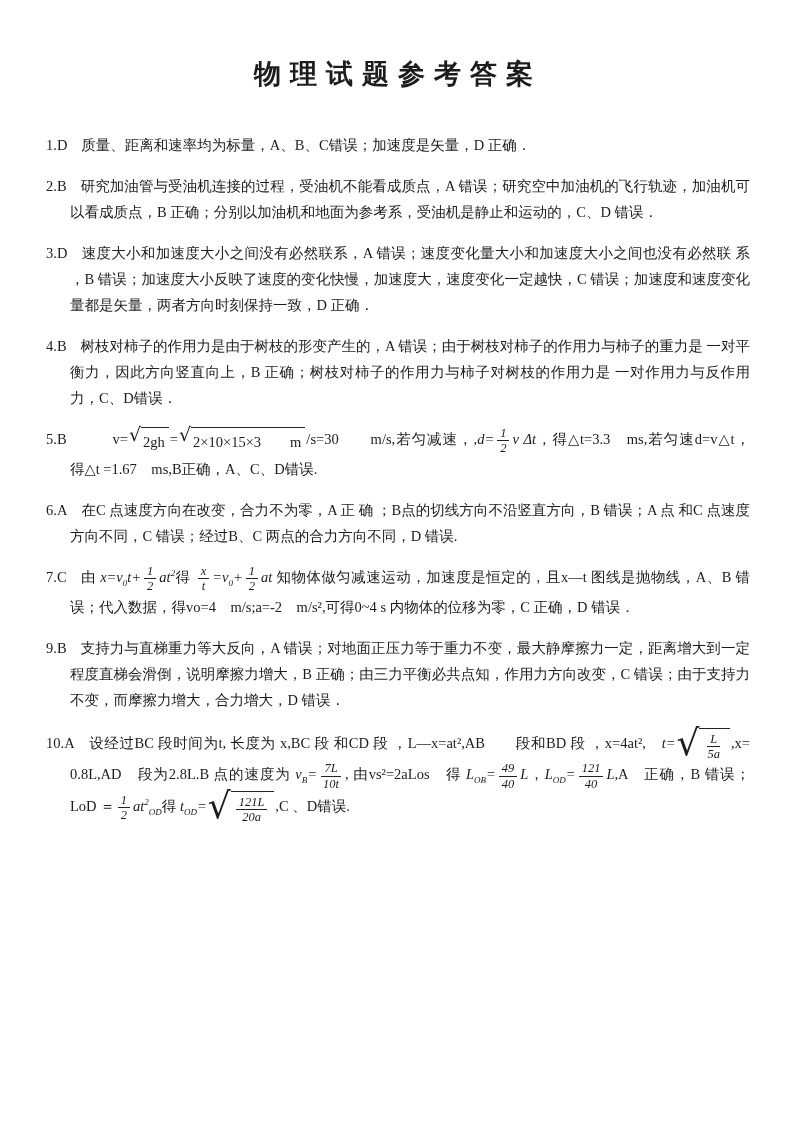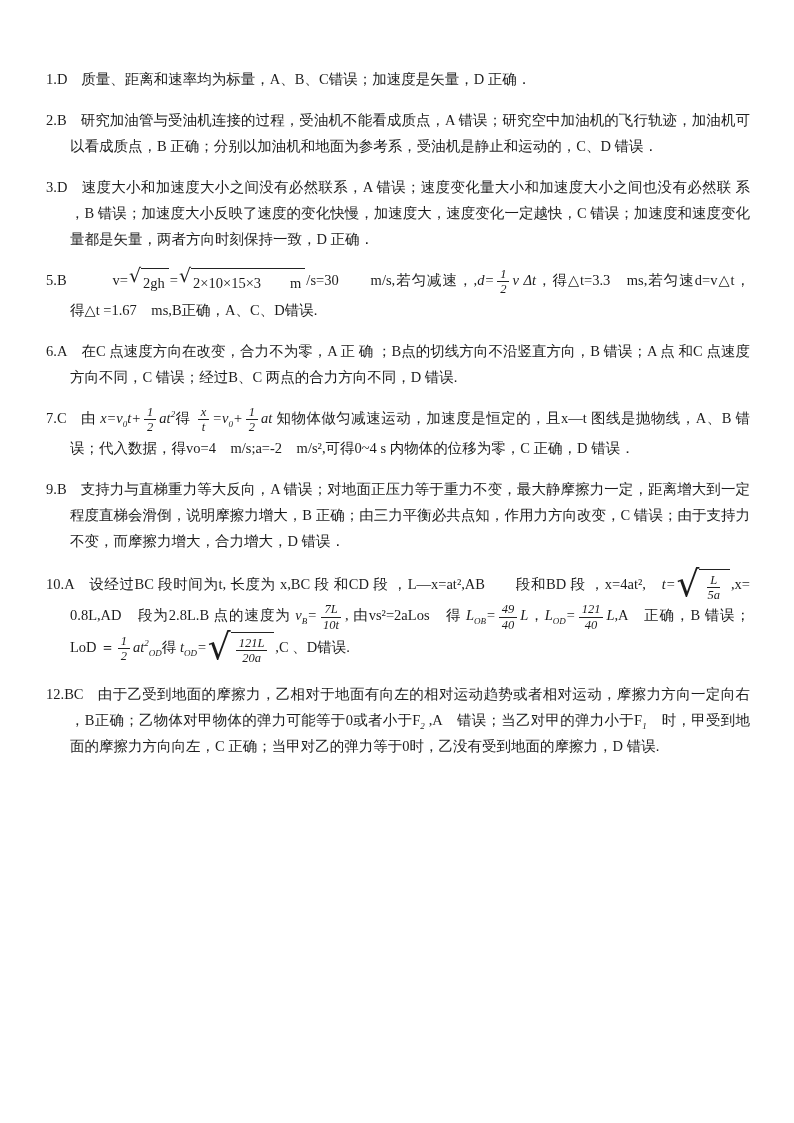--- a/index.html
+++ b/index.html
@@ -41,24 +41,26 @@
   .sqrt .rad{font-family:"DejaVu Sans",sans-serif;line-height:1;font-style:normal;}
   .sqrt.plain .rad{font-size:19px;margin-top:-2px;}
   .sqrt.tall .rad{font-size:36px;margin-top:-3px;}
   .sqrt .ovl{border-top:1px solid #222;padding:1px 4px 0 2px;}
   .sqrt.tall .ovl{padding-top:3px;}
 </style>
 </head>
 <body>
 
 <div class="page">
+  <h1 class="doc-title">物理试题参考答案</h1>
   <div class="answers">
       <p class="item"><span class="label">1.D</span><span class="seg">质量、距离和速率均为标量，A、B、C错误；加速度是矢量，D 正确．</span></p>
       <p class="item"><span class="label">2.B</span><span class="seg">研究加油管与受油机连接的过程，受油机不能看成质点，A 错误；研究空中加油机的飞行轨迹，加油机可以看成质点，B 正确；分别以加油机和地面为参考系，受油机是静止和运动的，C、D 错误．</span></p>
       <p class="item"><span class="label">3.D</span><span class="seg">速度大小和加速度大小之间没有必然联系，A 错误；速度变化量大小和加速度大小之间也没有必然联 系 ，B 错误；加速度大小反映了速度的变化快慢，加速度大，速度变化一定越快，C 错误；加速度和速度变化量都是矢量，两者方向时刻保持一致，D 正确．</span></p>
+      <p class="item"><span class="label">4.B</span><span class="seg">树枝对柿子的作用力是由于树枝的形变产生的，A 错误；由于树枝对柿子的作用力与柿子的重力是 一对平衡力，因此方向竖直向上，B 正确；树枝对柿子的作用力与柿子对树枝的作用力是 一对作用力与反作用力，C、D错误．</span></p>
       <p class="item"><span class="label">5.B</span><span class="seg">　　v=</span><span class="sqrt plain">
           <span class="rad">√</span>
           <span class="ovl">2gh</span>
         </span><span class="seg">=</span><span class="sqrt plain">
           <span class="rad">√</span>
           <span class="ovl">2×10×15×3　　m</span>
         </span><span class="seg">/s=30　　m/s,若匀减速，,</span><span class="seg math">d=</span><span class="frac">
           <span class="num">1</span>
           <span class="den">2</span>
         </span><span class="seg math">v Δt</span><span class="seg">，得△t=3.3　ms,若匀速d=v△t，　得△t =1.67　ms,B正确，A、C、D错误.</span></p>
@@ -92,15 +94,14 @@
         </span><span class="seg math">L</span><span class="seg">,A　正确，B 错误；LoD ＝</span><span class="frac">
           <span class="num">1</span>
           <span class="den">2</span>
         </span><span class="seg math">at</span><sup class="seg math">2</sup><sub class="seg math">OD</sub><span class="seg">得 </span><span class="seg math">t</span><sub class="seg math">OD</sub><span class="seg math">=</span><span class="sqrt tall">
           <span class="rad">√</span>
           <span class="ovl"><span class="frac">
               <span class="num">121L</span>
               <span class="den">20a</span>
             </span></span>
         </span><span class="seg">,C 、D错误.</span></p>
-      <p class="item"><span class="label">12.BC</span><span class="seg">由于乙受到地面的摩擦力，乙相对于地面有向左的相对运动趋势或者相对运动，摩擦力方向一定向右 ，B正确；乙物体对甲物体的弹力可能等于0或者小于F</span><sub class="seg math">2</sub><span class="seg"> ,A　错误；当乙对甲的弹力小于F</span><sub class="seg math">1</sub><span class="seg">　时，甲受到地 面的摩擦力方向向左，C 正确；当甲对乙的弹力等于0时，乙没有受到地面的摩擦力，D 错误.</span></p>
     </div>
 </div>
 
 </body></html>

